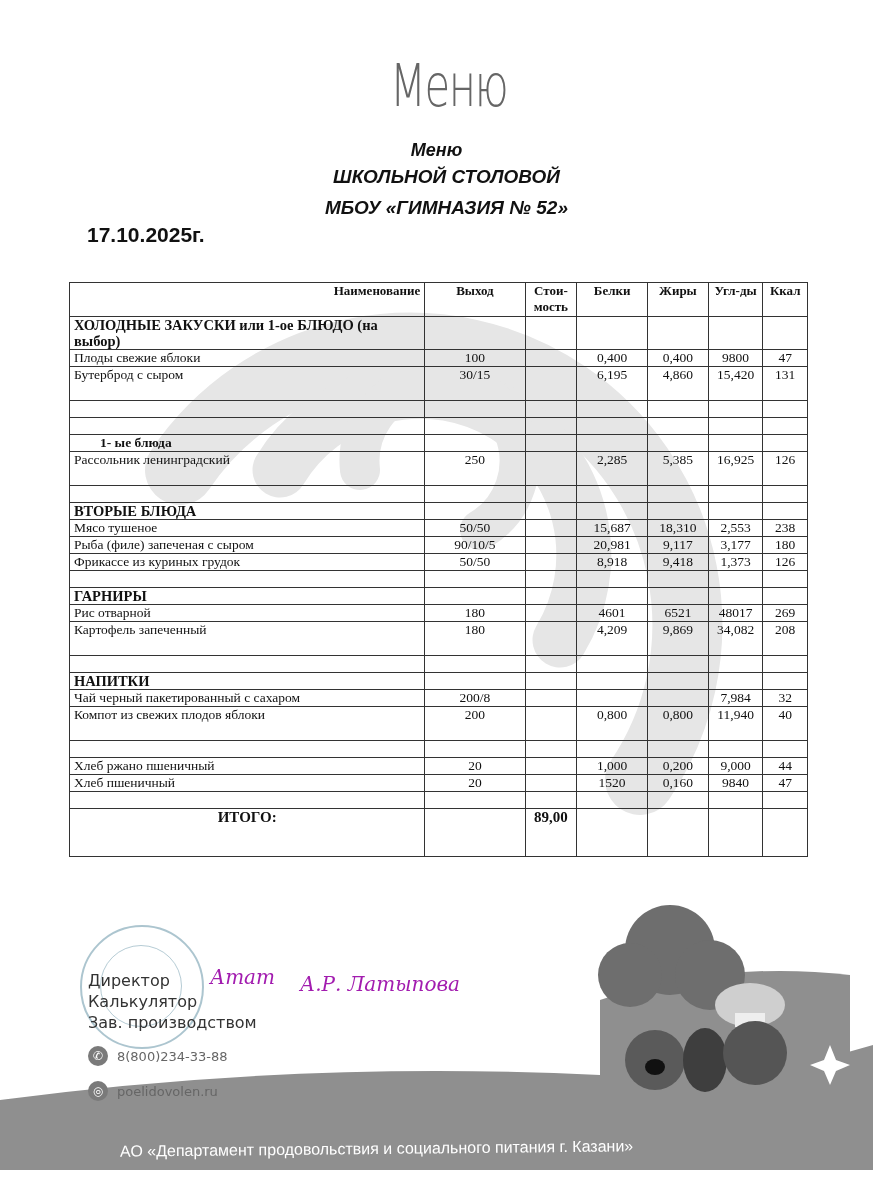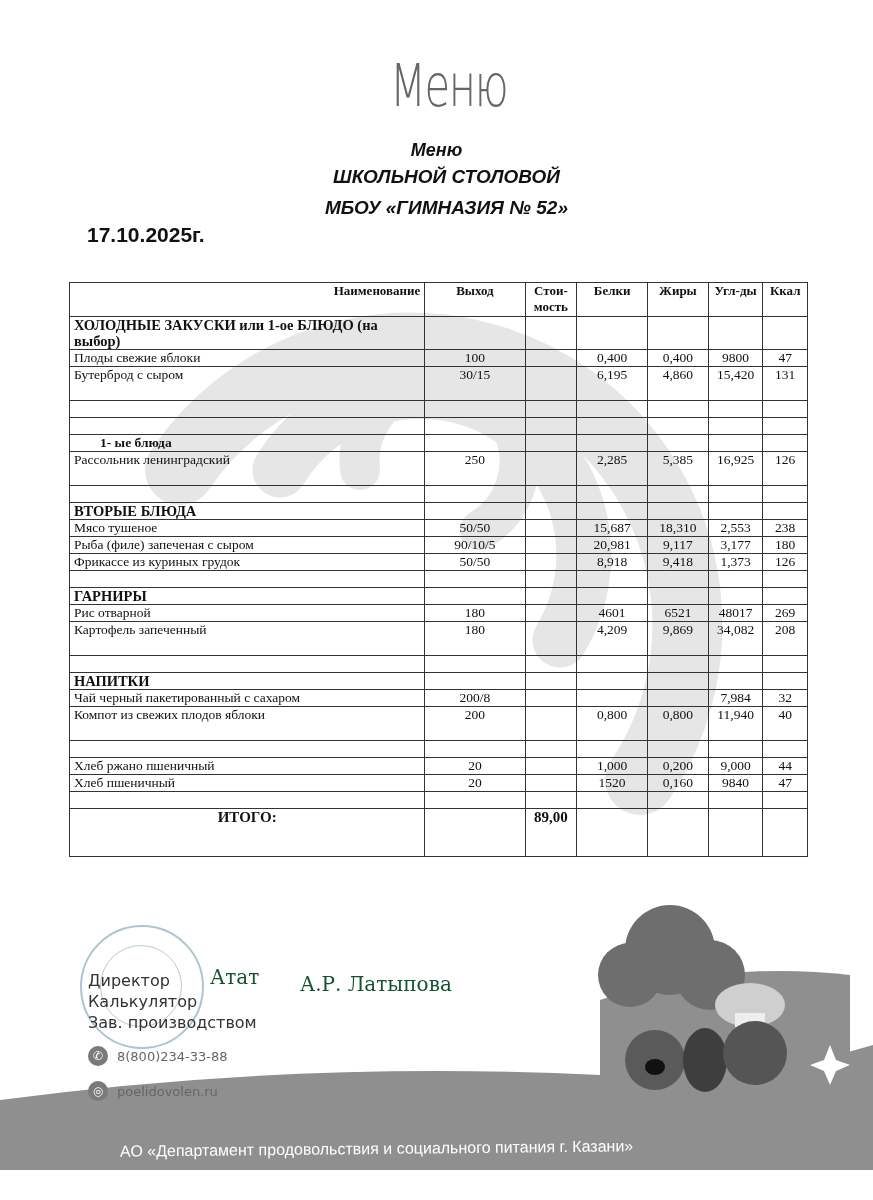--- a/index.html
+++ b/index.html
@@ -29,21 +29,21 @@
   th.c-name { text-align: right; vertical-align: bottom; padding-bottom: 2px; }
   td.num { text-align: center; }
   td.name { text-align: left; }
   td.cat { font-weight: bold; font-size: 14.5px; }
   td.total-label { text-align: center; font-weight: bold; font-size: 15px; vertical-align: bottom; padding-bottom: 2px; }
   td.total-val { font-weight: bold; font-size: 15px; text-align: center; vertical-align: middle; }
   .col-name { width: 351px; } .col-out { width: 99px; } .col-cost { width: 51px; }
   .col-b { width: 70px; } .col-z { width: 60px; } .col-u { width: 54px; } .col-k { width: 44px; }
   .sig-labels { position: absolute; left: 88px; top: 970px; z-index: 3; font-family: "DejaVu Sans", sans-serif;
     font-size: 16px; color: #333; line-height: 21px; }
-  .signature { position: absolute; z-index: 3; font-family: "DejaVu Serif", serif; color: #14532d; }
+  .signature { position: absolute; z-index: 3; font-family: "DejaVu Serif", serif; font-style: italic; color: #a21caf; }
   .sig1 { left: 210px; top: 965px; font-size: 20px; }
   .sig2 { left: 300px; top: 972px; font-size: 20px; }
   .stamp { position: absolute; left: 80px; top: 925px; width: 120px; height: 120px; border-radius: 50%;
     border: 2px solid rgba(90,140,160,0.5); z-index: 2; }
   .stamp::after { content: ""; position: absolute; left: 18px; top: 18px; width: 80px; height: 80px; border-radius: 50%;
     border: 1px solid rgba(90,140,160,0.45); }
   .contact { position: absolute; left: 88px; z-index: 3; display: flex; align-items: center; font-family: "DejaVu Sans", sans-serif;
     font-size: 13px; color: #666; }
   .contact .ic { width: 20px; height: 20px; border-radius: 50%; background: #7a7a7a; color: #fff; font-size: 12px;
     display: flex; align-items: center; justify-content: center; margin-right: 9px; }

